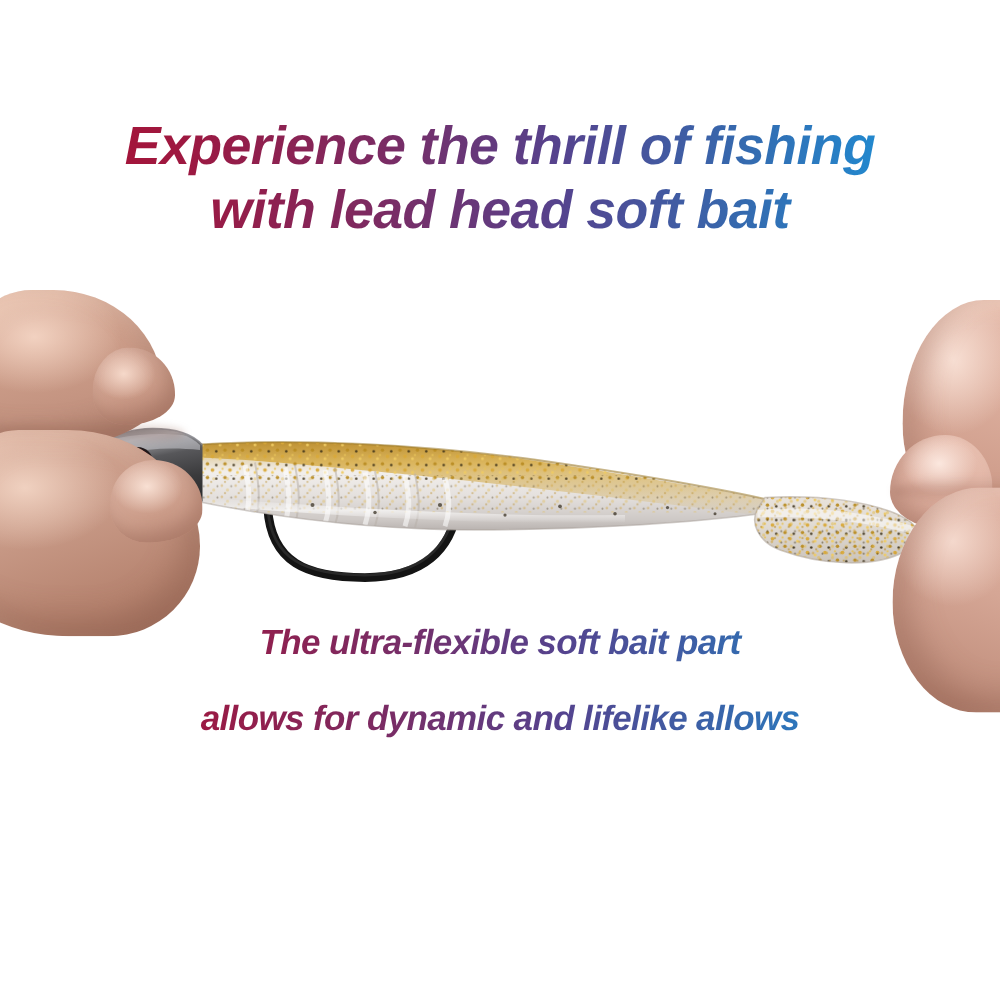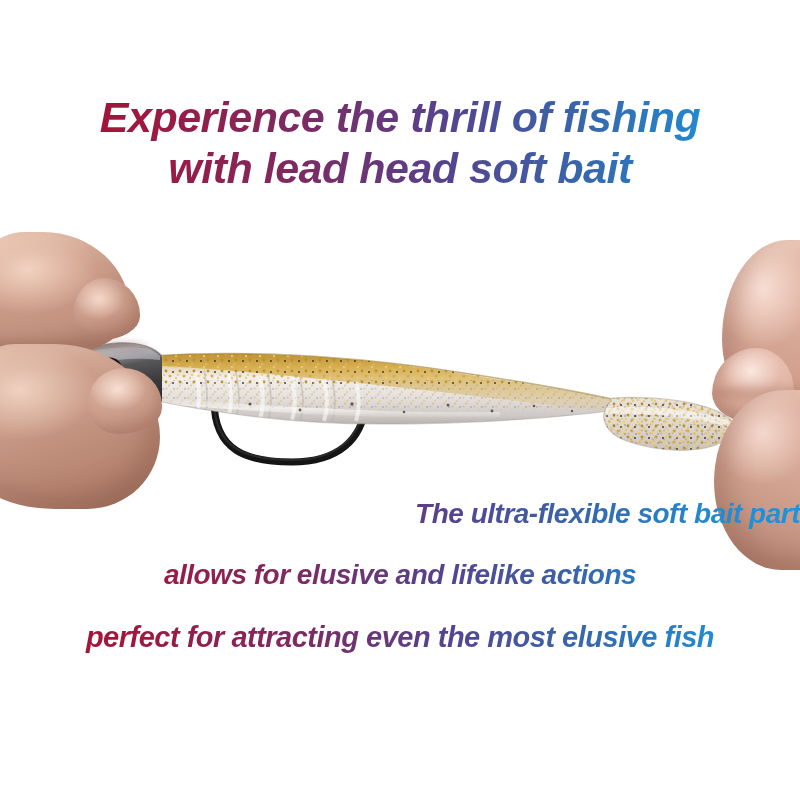--- a/index.html
+++ b/index.html
@@ -32,21 +32,21 @@
     background: linear-gradient(90deg, #AE0F2E 0%, #9E1840 18%, #7B2B63 38%, #55438E 56%, #3569AE 74%, #2289CF 88%, #1C94DE 100%);
     -webkit-background-clip: text;
     background-clip: text;
     -webkit-text-fill-color: transparent;
     color: transparent;
   }
 
   #headline-1 { top: 92px;  font-size: 43px; line-height: 50px; }
   #headline-2 { top: 143px; font-size: 43px; line-height: 50px; text-decoration: underline; }
 
-  #body-1 { top: 496px; font-size: 28px; line-height: 36px; text-align: right; }
+  #body-1 { top: 496px; font-size: 28px; line-height: 36px; }
   #body-2 { top: 557px; font-size: 28px; line-height: 36px; }
   #body-3 { top: 618px; font-size: 29px; line-height: 38px; }
 
   
   #lure-wrap {
     position: absolute;
     left: 0;
     top: 0;
     width: 800px;
     height: 800px;
@@ -368,16 +368,15 @@
   </div>
 
   <div class="hand" id="right-hand">
     <div id="rh-index"></div>
     <div id="rh-index-tip"></div>
     <div id="rh-crease"></div>
     <div id="rh-thumb"></div>
   </div>
 
   <div class="gradline" id="body-1">The ultra-flexible soft bait part</div>
-  <div class="gradline" id="body-2">allows for elusive and lifelike actions</div>
-  <div class="gradline" id="body-3">perfect for attracting even the most elusive fish</div>
+  <div class="gradline" id="body-2">allows for dynamic and lifelike allows</div>
 
 </div>
 
 </body></html>

